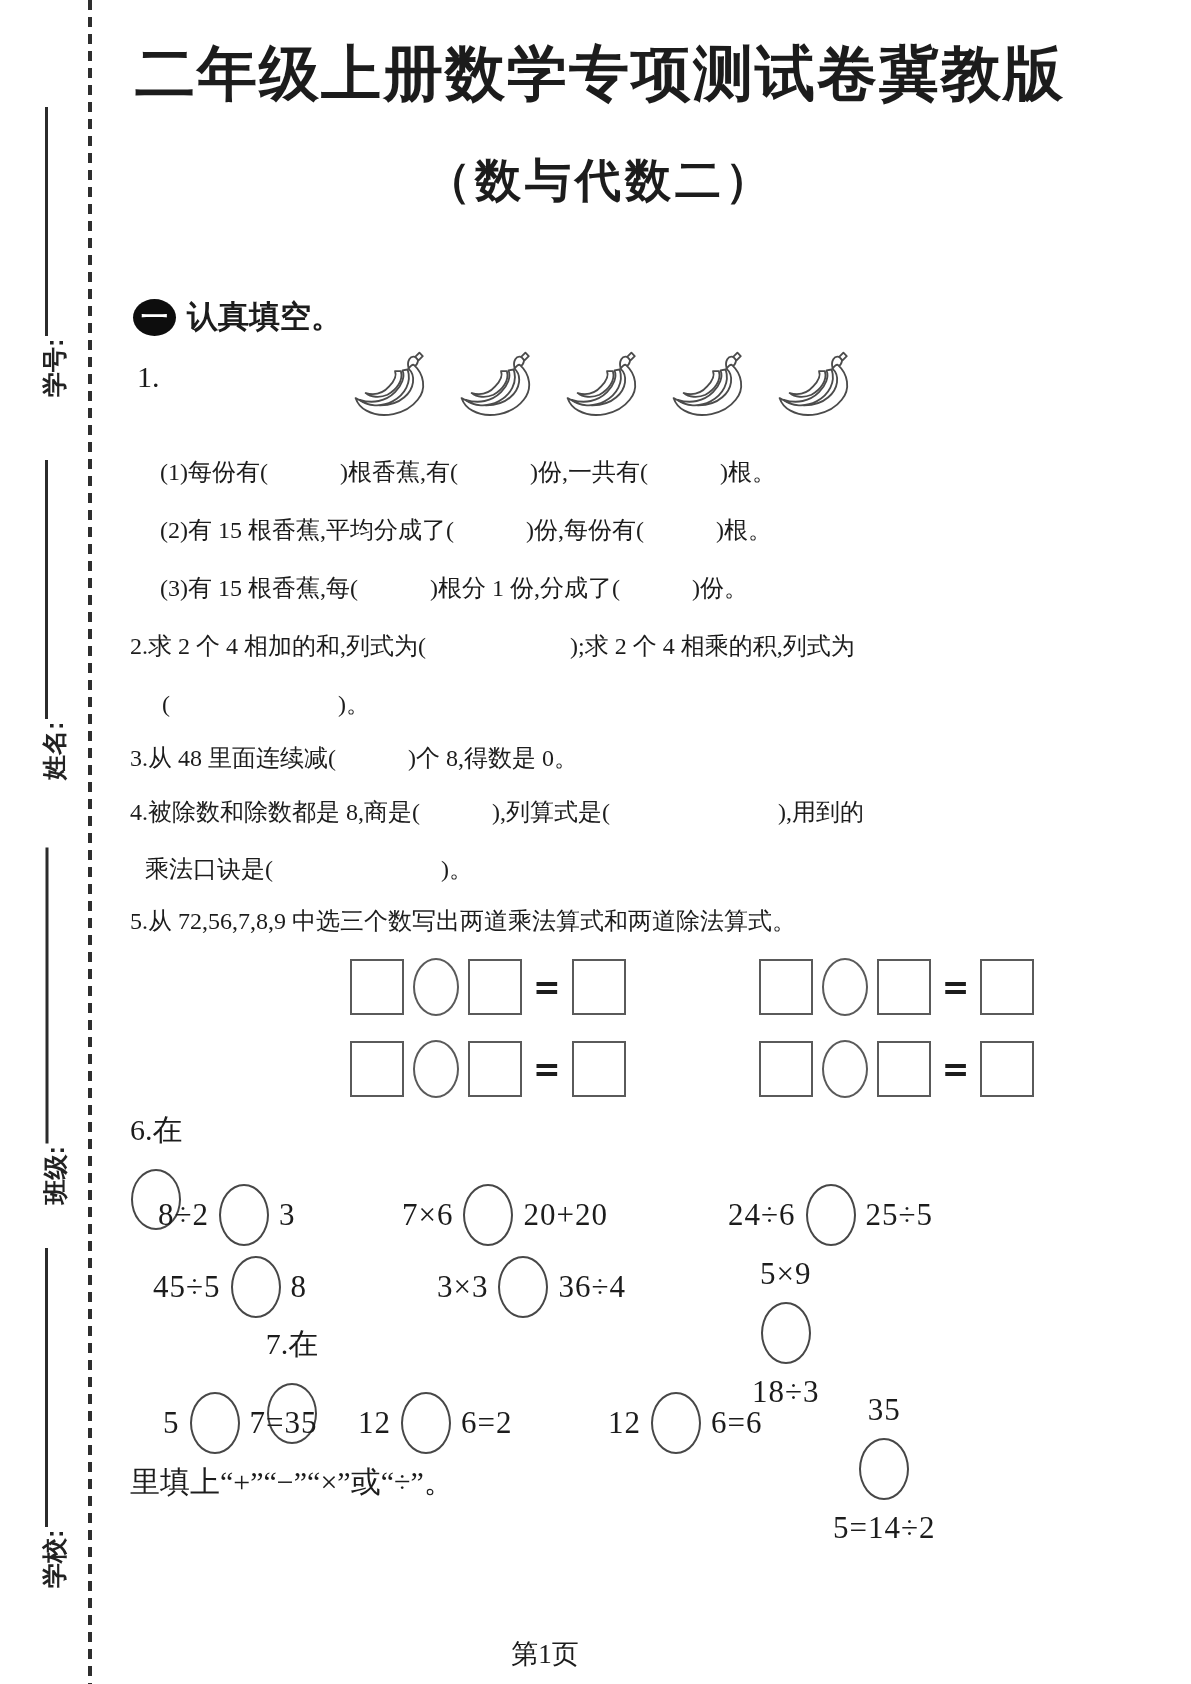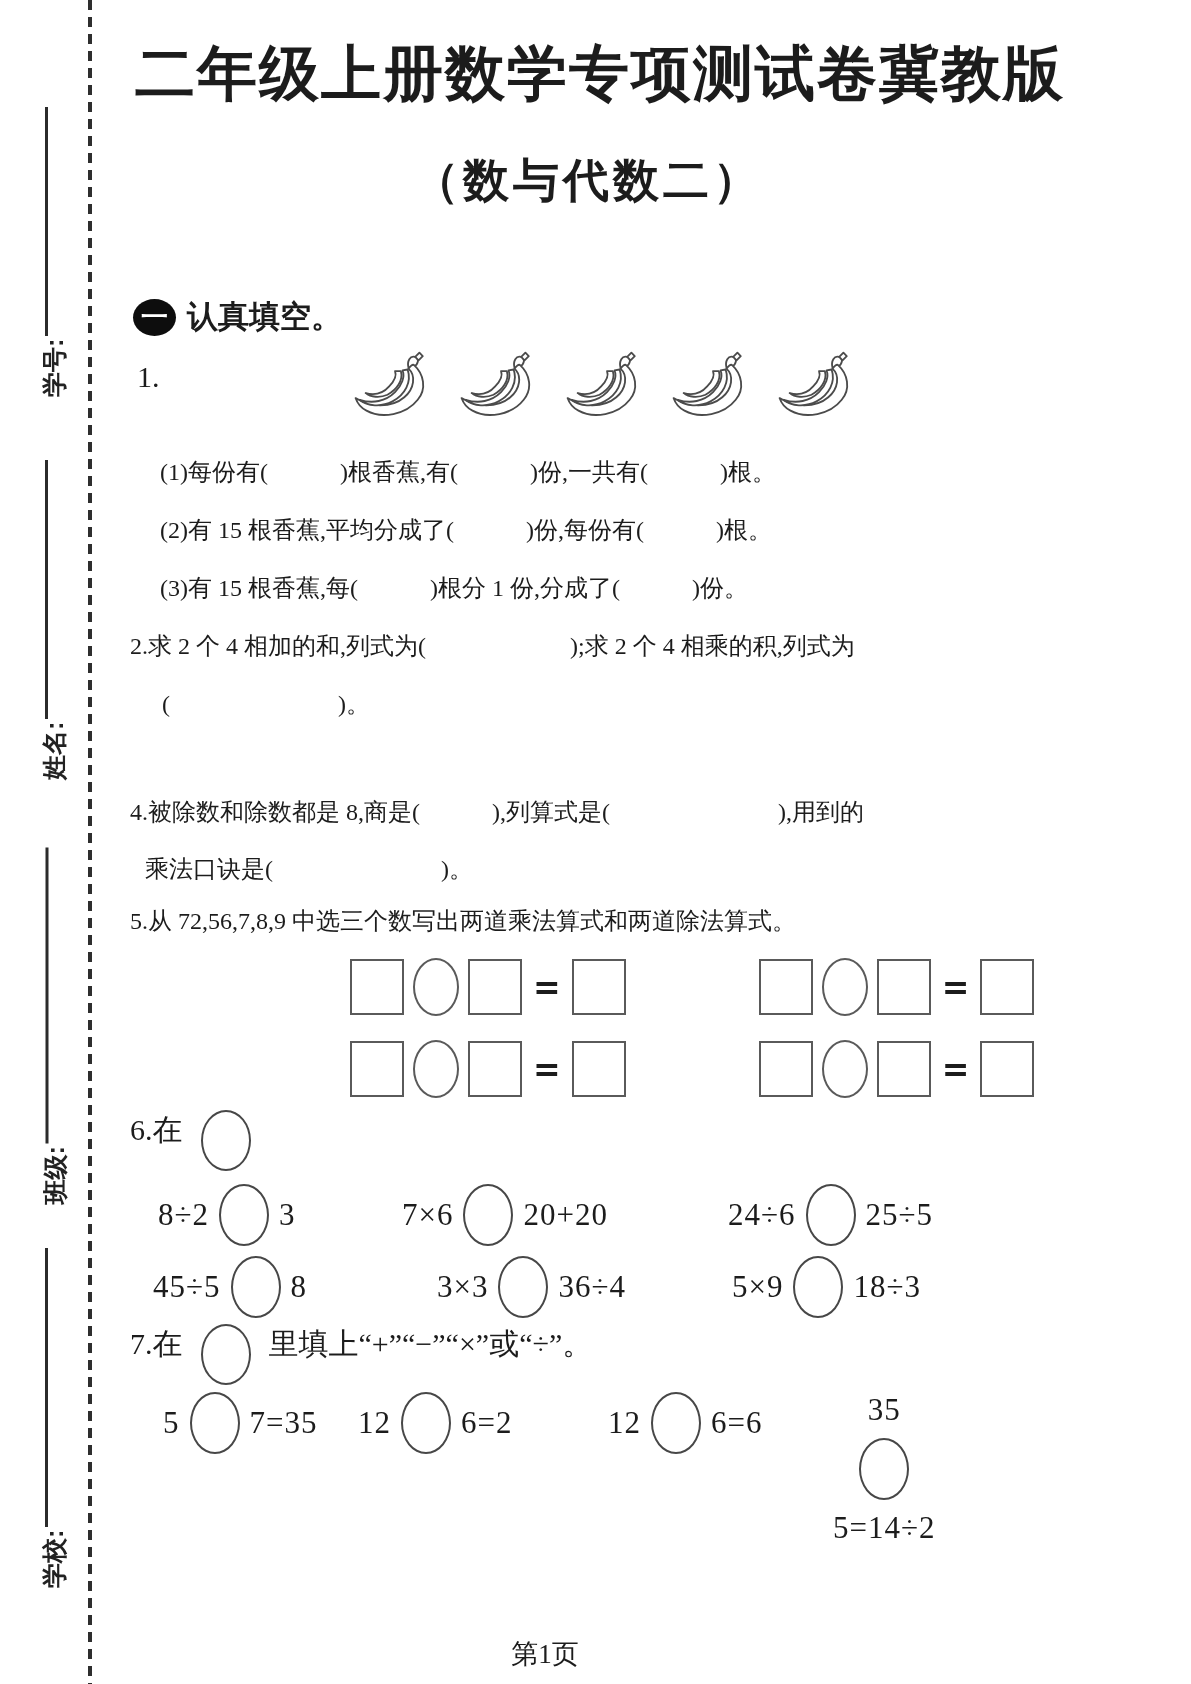--- a/index.html
+++ b/index.html
@@ -15,21 +15,21 @@
             transform:rotate(-90deg); font-family:"Liberation Sans", sans-serif;
             font-size:25px; font-weight:600; color:#222; white-space:nowrap; }
   .mfield .mline { flex:1; border-bottom:3px solid #2b2b2b; margin-bottom:15px; margin-left:3px; }
   .mf1 { width:290px; left:-91px;  top:232px; }
   .mf2 { width:320px; left:-106px; top:600px; }
   .mf3 { width:357px; left:-124px; top:1006px; }
   .mf4 { width:340px; left:-116px; top:1398px; }
 
   .title    { position:absolute; left:100px; width:1000px; top:34px;  text-align:center;
               font-family:"Liberation Sans", sans-serif; font-weight:bold; font-size:60px; letter-spacing:2px; }
-  .subtitle { position:absolute; left:88px; width:1000px; top:150px; text-align:center;
+  .subtitle { position:absolute; left:100px; width:1000px; top:150px; text-align:center;
               font-family:"Liberation Sans", sans-serif; font-weight:bold; font-size:46px; letter-spacing:4px; }
 
   .sec-head { position:absolute; left:133px; top:296px; display:flex; align-items:center; gap:11px;
               font-family:"Liberation Sans", sans-serif; font-size:31px; font-weight:bold; }
   .badge { width:43px; height:37px; border-radius:50%; background:#0d0d0d; color:#fff;
            display:flex; align-items:center; justify-content:center; font-size:27px; font-weight:bold; }
 
   .q { position:absolute; font-size:24px; white-space:nowrap; }
   .qnum1 { left:137px; top:360px; font-size:30px; }
   .bananas { position:absolute; left:348px; top:344px; display:flex; gap:22px; }
@@ -45,30 +45,30 @@
   .q4l2 { left:145px; top:853px;text-align:right; }
   .q5   { left:130px; top:905px; }
 
   .q5grid { position:absolute; left:350px; top:958px; display:grid;
             grid-template-columns:auto auto; column-gap:133px; row-gap:24px; }
   .eqtpl  { display:flex; align-items:center; gap:9px; }
   .abox   { width:50px; height:52px; border:2px solid #5a5a5a; background:#fff; }
   .acirc  { width:42px; height:54px; border:2px solid #5a5a5a; border-radius:50%; background:#fff; }
   .aeq    { font-size:33px; font-weight:bold; font-family:"DejaVu Sans", sans-serif; padding:0 2px; }
 
-  .prompt  { position:absolute; display:flex; align-items:flex-start; gap:18px; font-size:30px; white-space:nowrap; }
+  .prompt  { position:absolute; display:flex; align-items:center; gap:18px; font-size:30px; white-space:nowrap;flex-direction:column; }
   .p6 { left:130px; top:1110px; }
   .p7 { left:130px; top:1324px; }
   .pcirc { width:46px; height:57px; border:2px solid #474747; border-radius:50%; flex:0 0 auto; }
 
   .cmp { position:absolute; display:flex; align-items:center; gap:10px; font-size:31px;
          letter-spacing:1px; white-space:nowrap; }
   .ccirc { width:46px; height:58px; border:2px solid #474747; border-radius:50%; flex:0 0 auto; }
   .r1a { left:158px; top:1184px; } .r1b { left:402px; top:1184px; } .r1c { left:728px; top:1184px; }
-  .r2a { left:153px; top:1256px; } .r2b { left:437px; top:1256px; } .r2c { left:732px; top:1256px; }
+  .r2a { left:153px; top:1256px; } .r2b { left:437px; top:1256px; } .r2c { left:752px; top:1256px;flex-direction:column; }
   .r3a { left:163px; top:1392px; } .r3b { left:358px; top:1392px; } .r3c { left:608px; top:1392px; } .r3d { left:833px; top:1392px;flex-direction:column; }
 
   .footer { position:absolute; left:0; width:1090px; top:1636px; text-align:center; font-size:27px; }
 </style>
 </head>
 <body>
 
 <div class="page">
 
   <svg width="0" height="0" style="position:absolute">
@@ -130,20 +130,21 @@
       </svg>
   </div>
 
   <div class="q q1s1">(1)每份有(　　　)根香蕉,有(　　　)份,一共有(　　　)根。</div>
   <div class="q q1s2">(2)有 15 根香蕉,平均分成了(　　　)份,每份有(　　　)根。</div>
   <div class="q q1s3">(3)有 15 根香蕉,每(　　　)根分 1 份,分成了(　　　)份。</div>
 
   <div class="q q2l1">2.求 2 个 4 相加的和,列式为(　　　　　　);求 2 个 4 相乘的积,列式为</div>
   <div class="q q2l2">(　　　　　　　)。</div>
 
+  <div class="q q3">3.从 48 里面连续减(　　　)个 8,得数是 0。</div>
 
   <div class="q q4l1">4.被除数和除数都是 8,商是(　　　),列算式是(　　　　　　　),用到的</div>
   <div class="q q4l2">乘法口诀是(　　　　　　　)。</div>
 
   <div class="q q5">5.从 72,56,7,8,9 中选三个数写出两道乘法算式和两道除法算式。</div>
 
   <div class="q5grid">
     <div class="eqtpl">
       <span class="abox"></span>
       <span class="acirc"></span>

